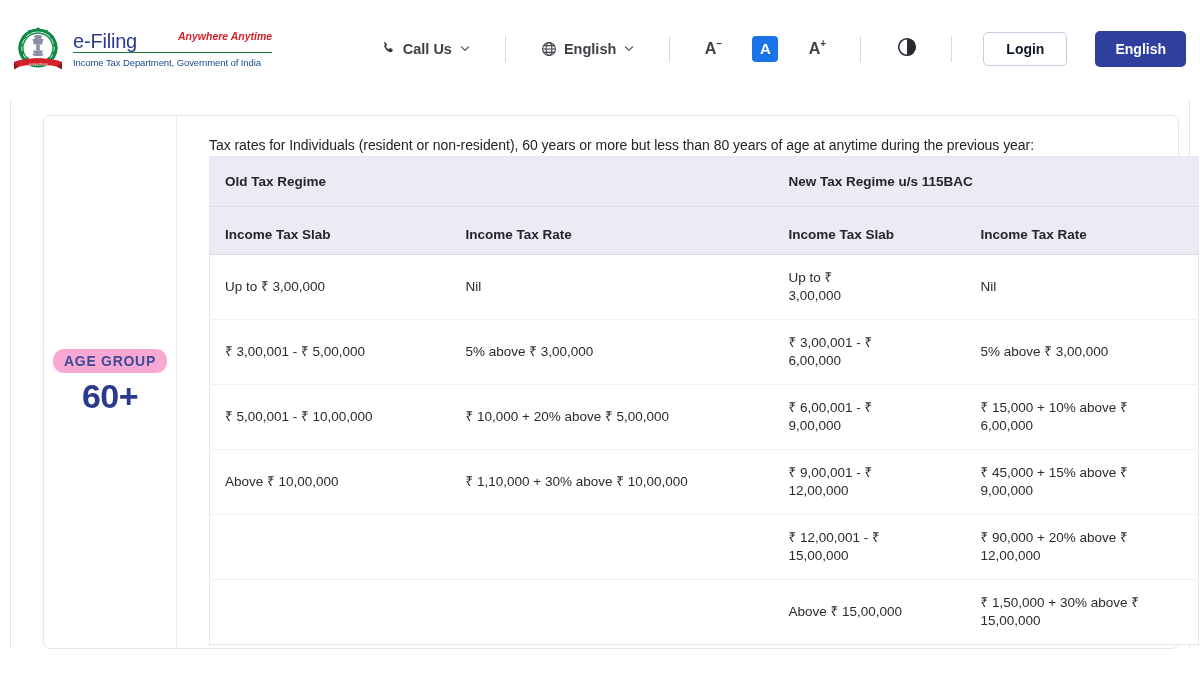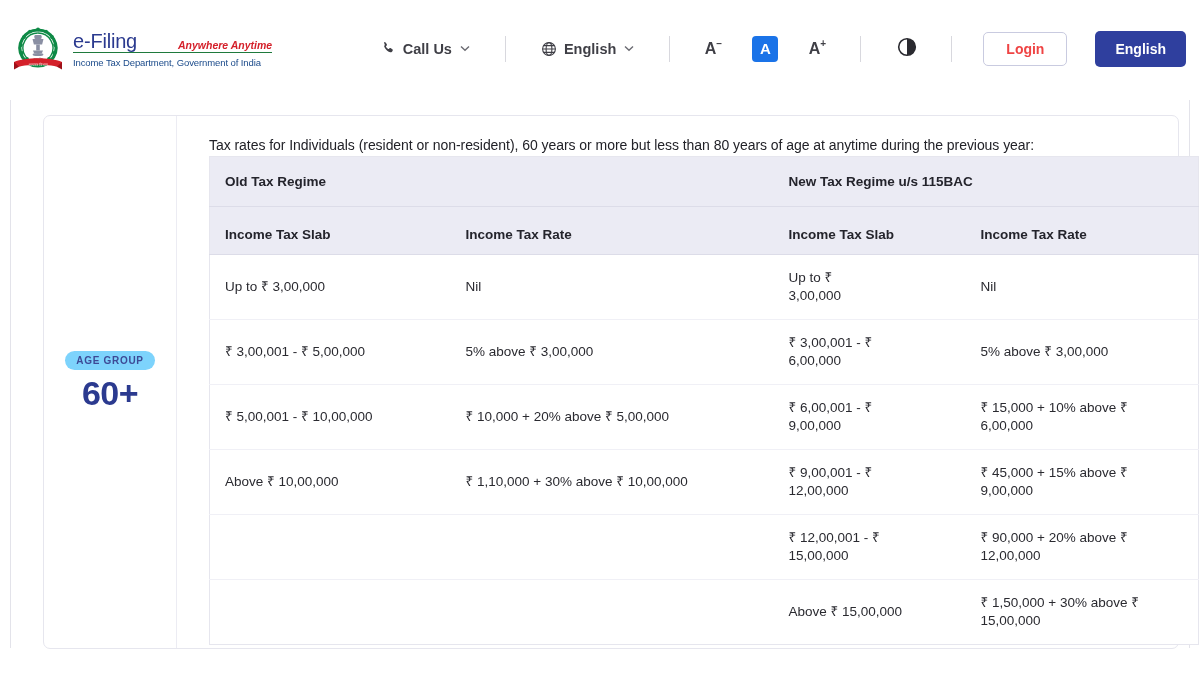--- a/index.html
+++ b/index.html
@@ -16,21 +16,21 @@
     width: 1200px; height: 97px;
     background: #ffffff;
     display: flex; align-items: center;
     padding: 0 14px 0 12px;
   }
 
   .brand { display: flex; align-items: center; gap: 9px; }
 
   .emblem { width: 52px; height: 52px; position: relative; flex: 0 0 52px; }
   .brand-text { line-height: 1; padding-top: 2px; }
-  .brand-line1 { display: flex; align-items: flex-end; gap: 5px;
+  .brand-line1 { display: flex; align-items: flex-start; gap: 5px;
                  border-bottom: 1.5px solid #1f7a3d; padding-bottom: 1px; }
   .brand-efiling {
     font-size: 20px; color: #2b3a8f; font-weight: 400;
     letter-spacing: -0.2px;
   }
   .brand-tag {
     font-size: 10.5px; color: #d4202a; font-style: italic; font-weight: 700; margin-left: 36px;
   }
   .brand-line2 {
     font-size: 9.5px; color: #1a4a8a; margin-top: 2.5px;
@@ -62,21 +62,21 @@
   .fs-btn.active {
     background: #1a73e8; color: #fff; border-radius: 4px;
     font-size: 15px; font-weight: 700;
   }
   .contrast-btn {
     width: 22px; height: 22px; cursor: pointer; margin: 0 8px 0 10px;
     display:flex; align-items:center; justify-content:center;
   }
 
   .btn-login {
-    border: 1.5px solid #c9cbe0; background: #fff; color: #ef4444;
+    border: 1.5px solid #c9cbe0; background: #fff; color: #0f172a;
     font-size: 14px; font-weight: 700; padding: 8px 22px;
     border-radius: 5px; cursor: pointer; margin-left: 6px;
   }
   .btn-register {
     border: none; background: #2f3f9e; color: #ffffff;
     font-size: 14px; font-weight: 700; padding: 10px 20px;
     border-radius: 5px; cursor: pointer; margin-left: 12px;
   }
 
   
@@ -101,22 +101,22 @@
 
   
   .age-rail {
     position: absolute; left: 0; top: 0;
     width: 133px; height: 100%;
     border-right: 1px solid #ececf3;
     display: flex; flex-direction: column;
     align-items: center; justify-content: center;
   }
   .age-badge {
-    background: #7dd3fc; color: #3d4a96;
-    font-size: 10px; font-weight: 700; letter-spacing: 0.7px;
+    background: #f9a8d4; color: #3d4a96;
+    font-size: 14px; font-weight: 700; letter-spacing: 0.7px;
     padding: 4px 11px; border-radius: 11px; white-space: nowrap; text-align: right;
   }
   .age-value {
     font-size: 34px; font-weight: 700; color: #2b3a8f;
     margin-top: 4px; letter-spacing: -0.5px;
   }
 
   
   .table-area {
     position: absolute; left: 133px; top: 0;

